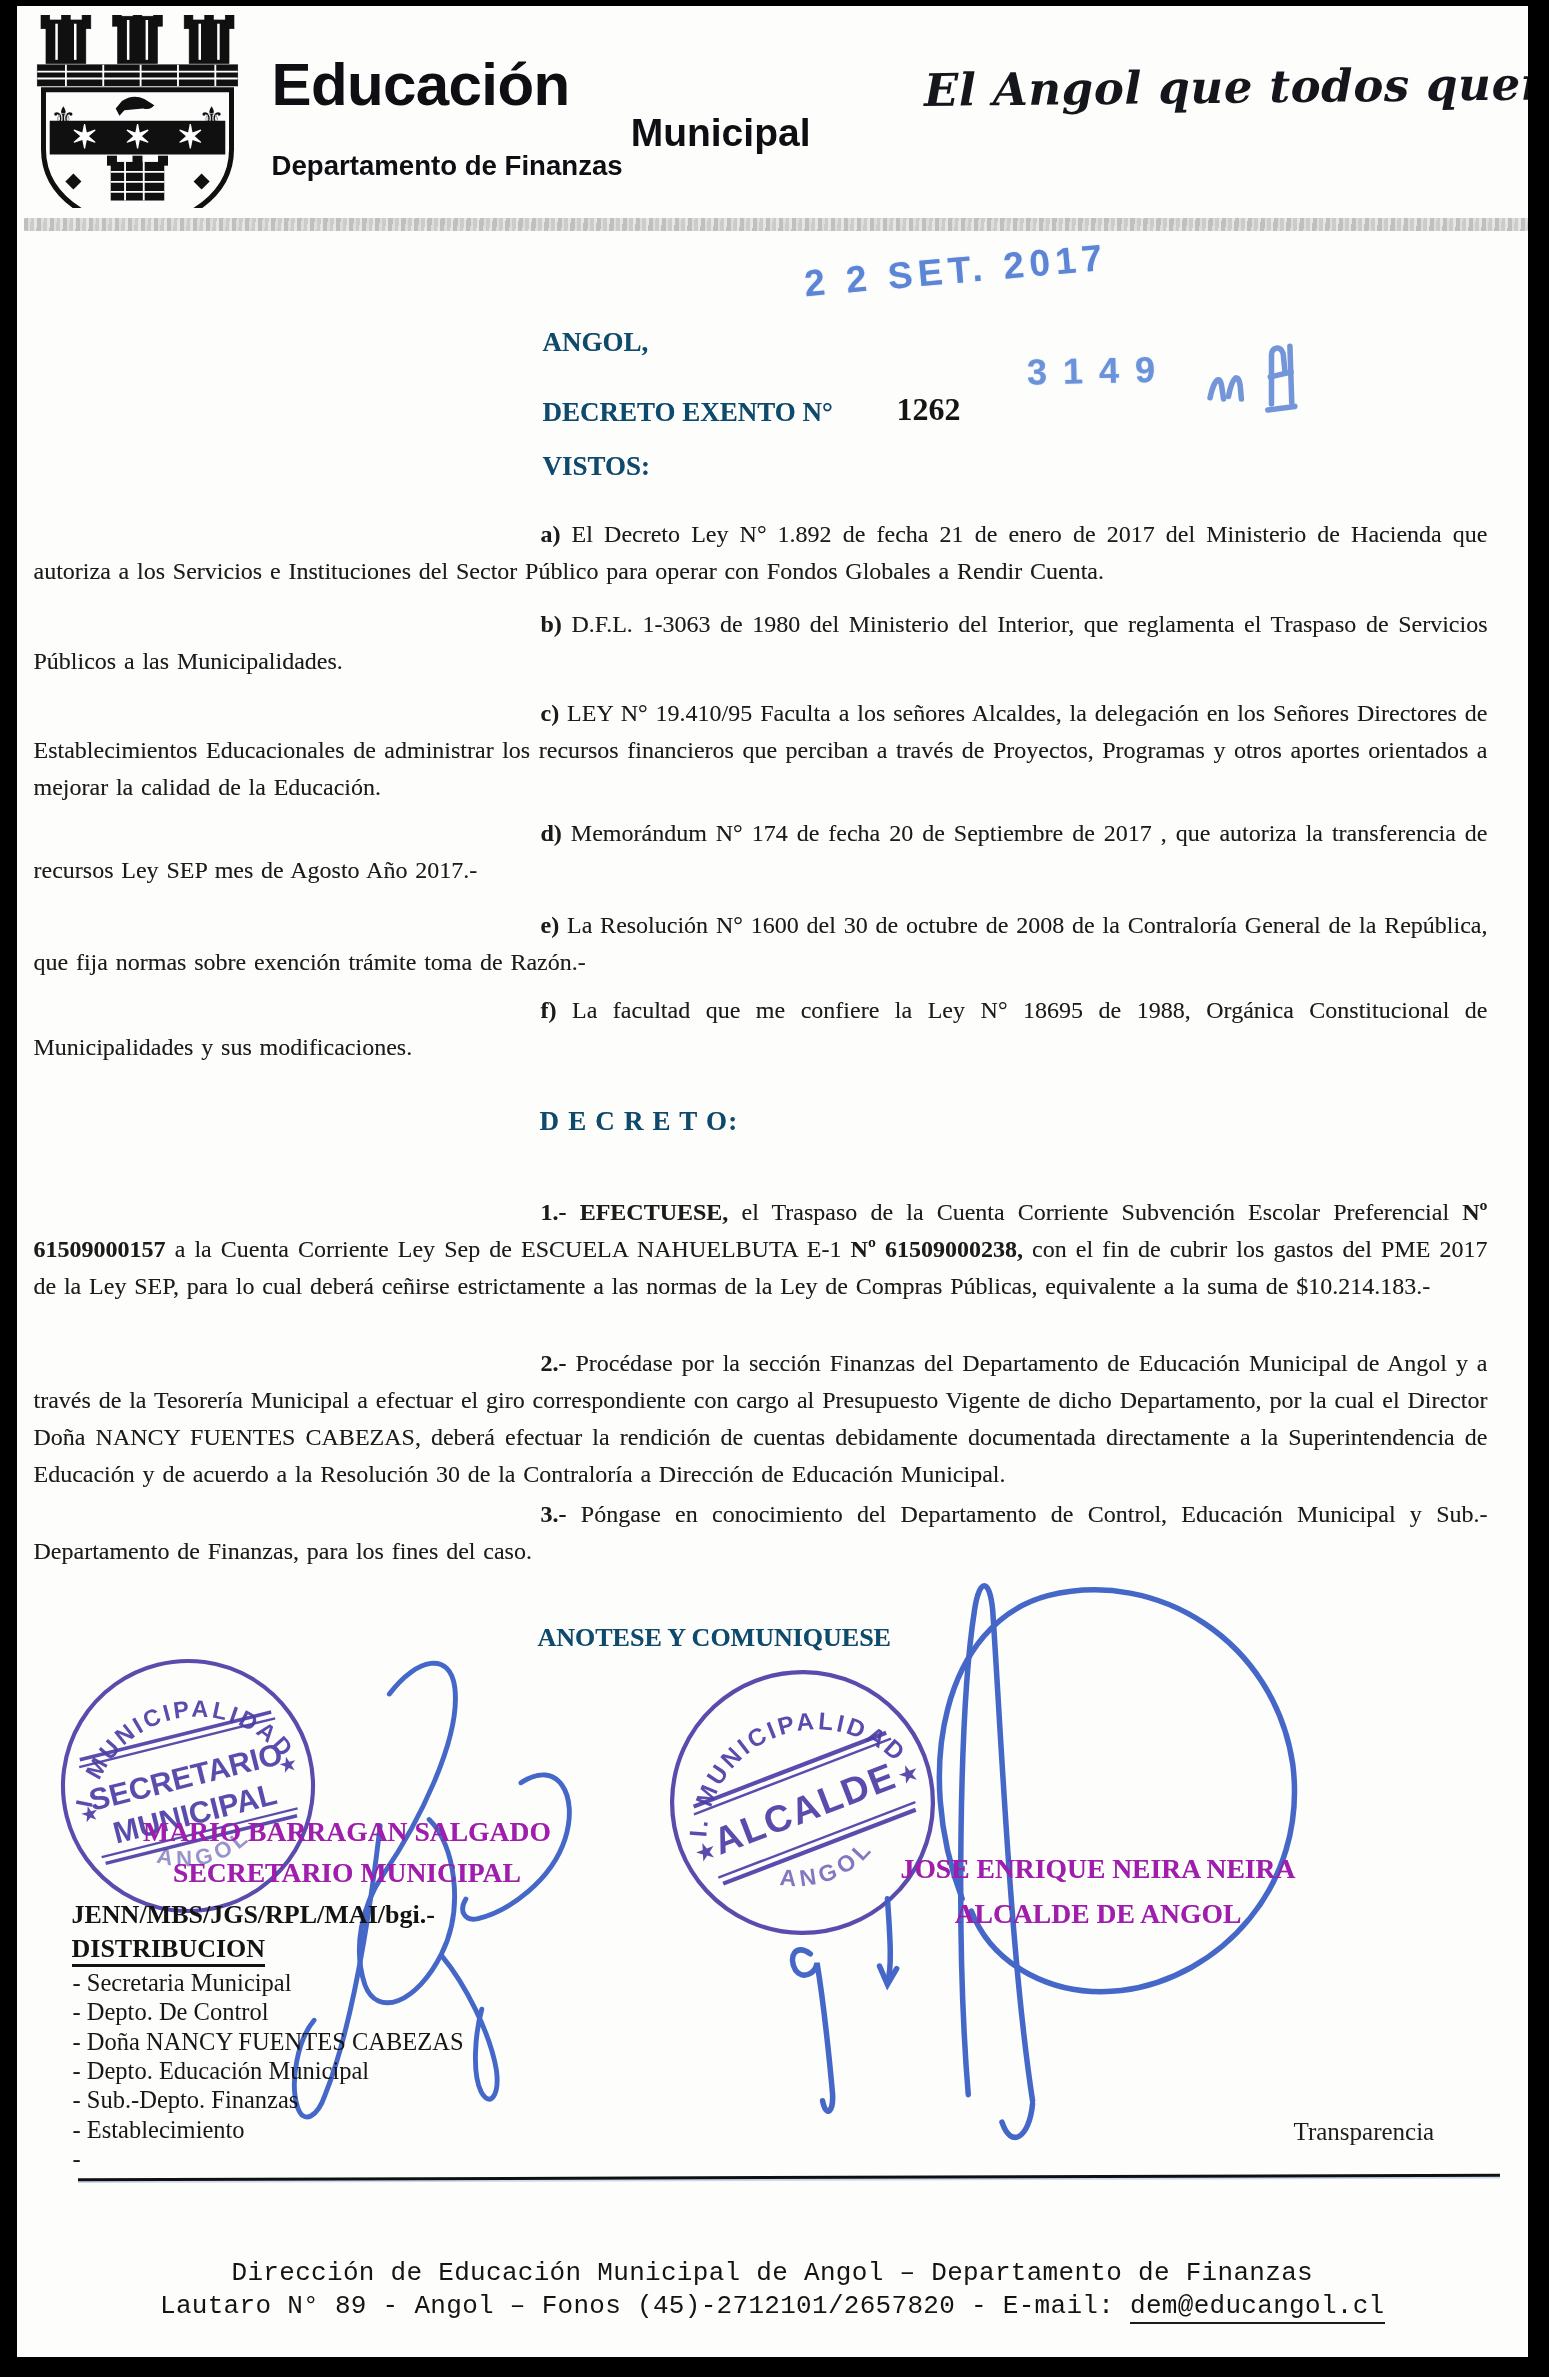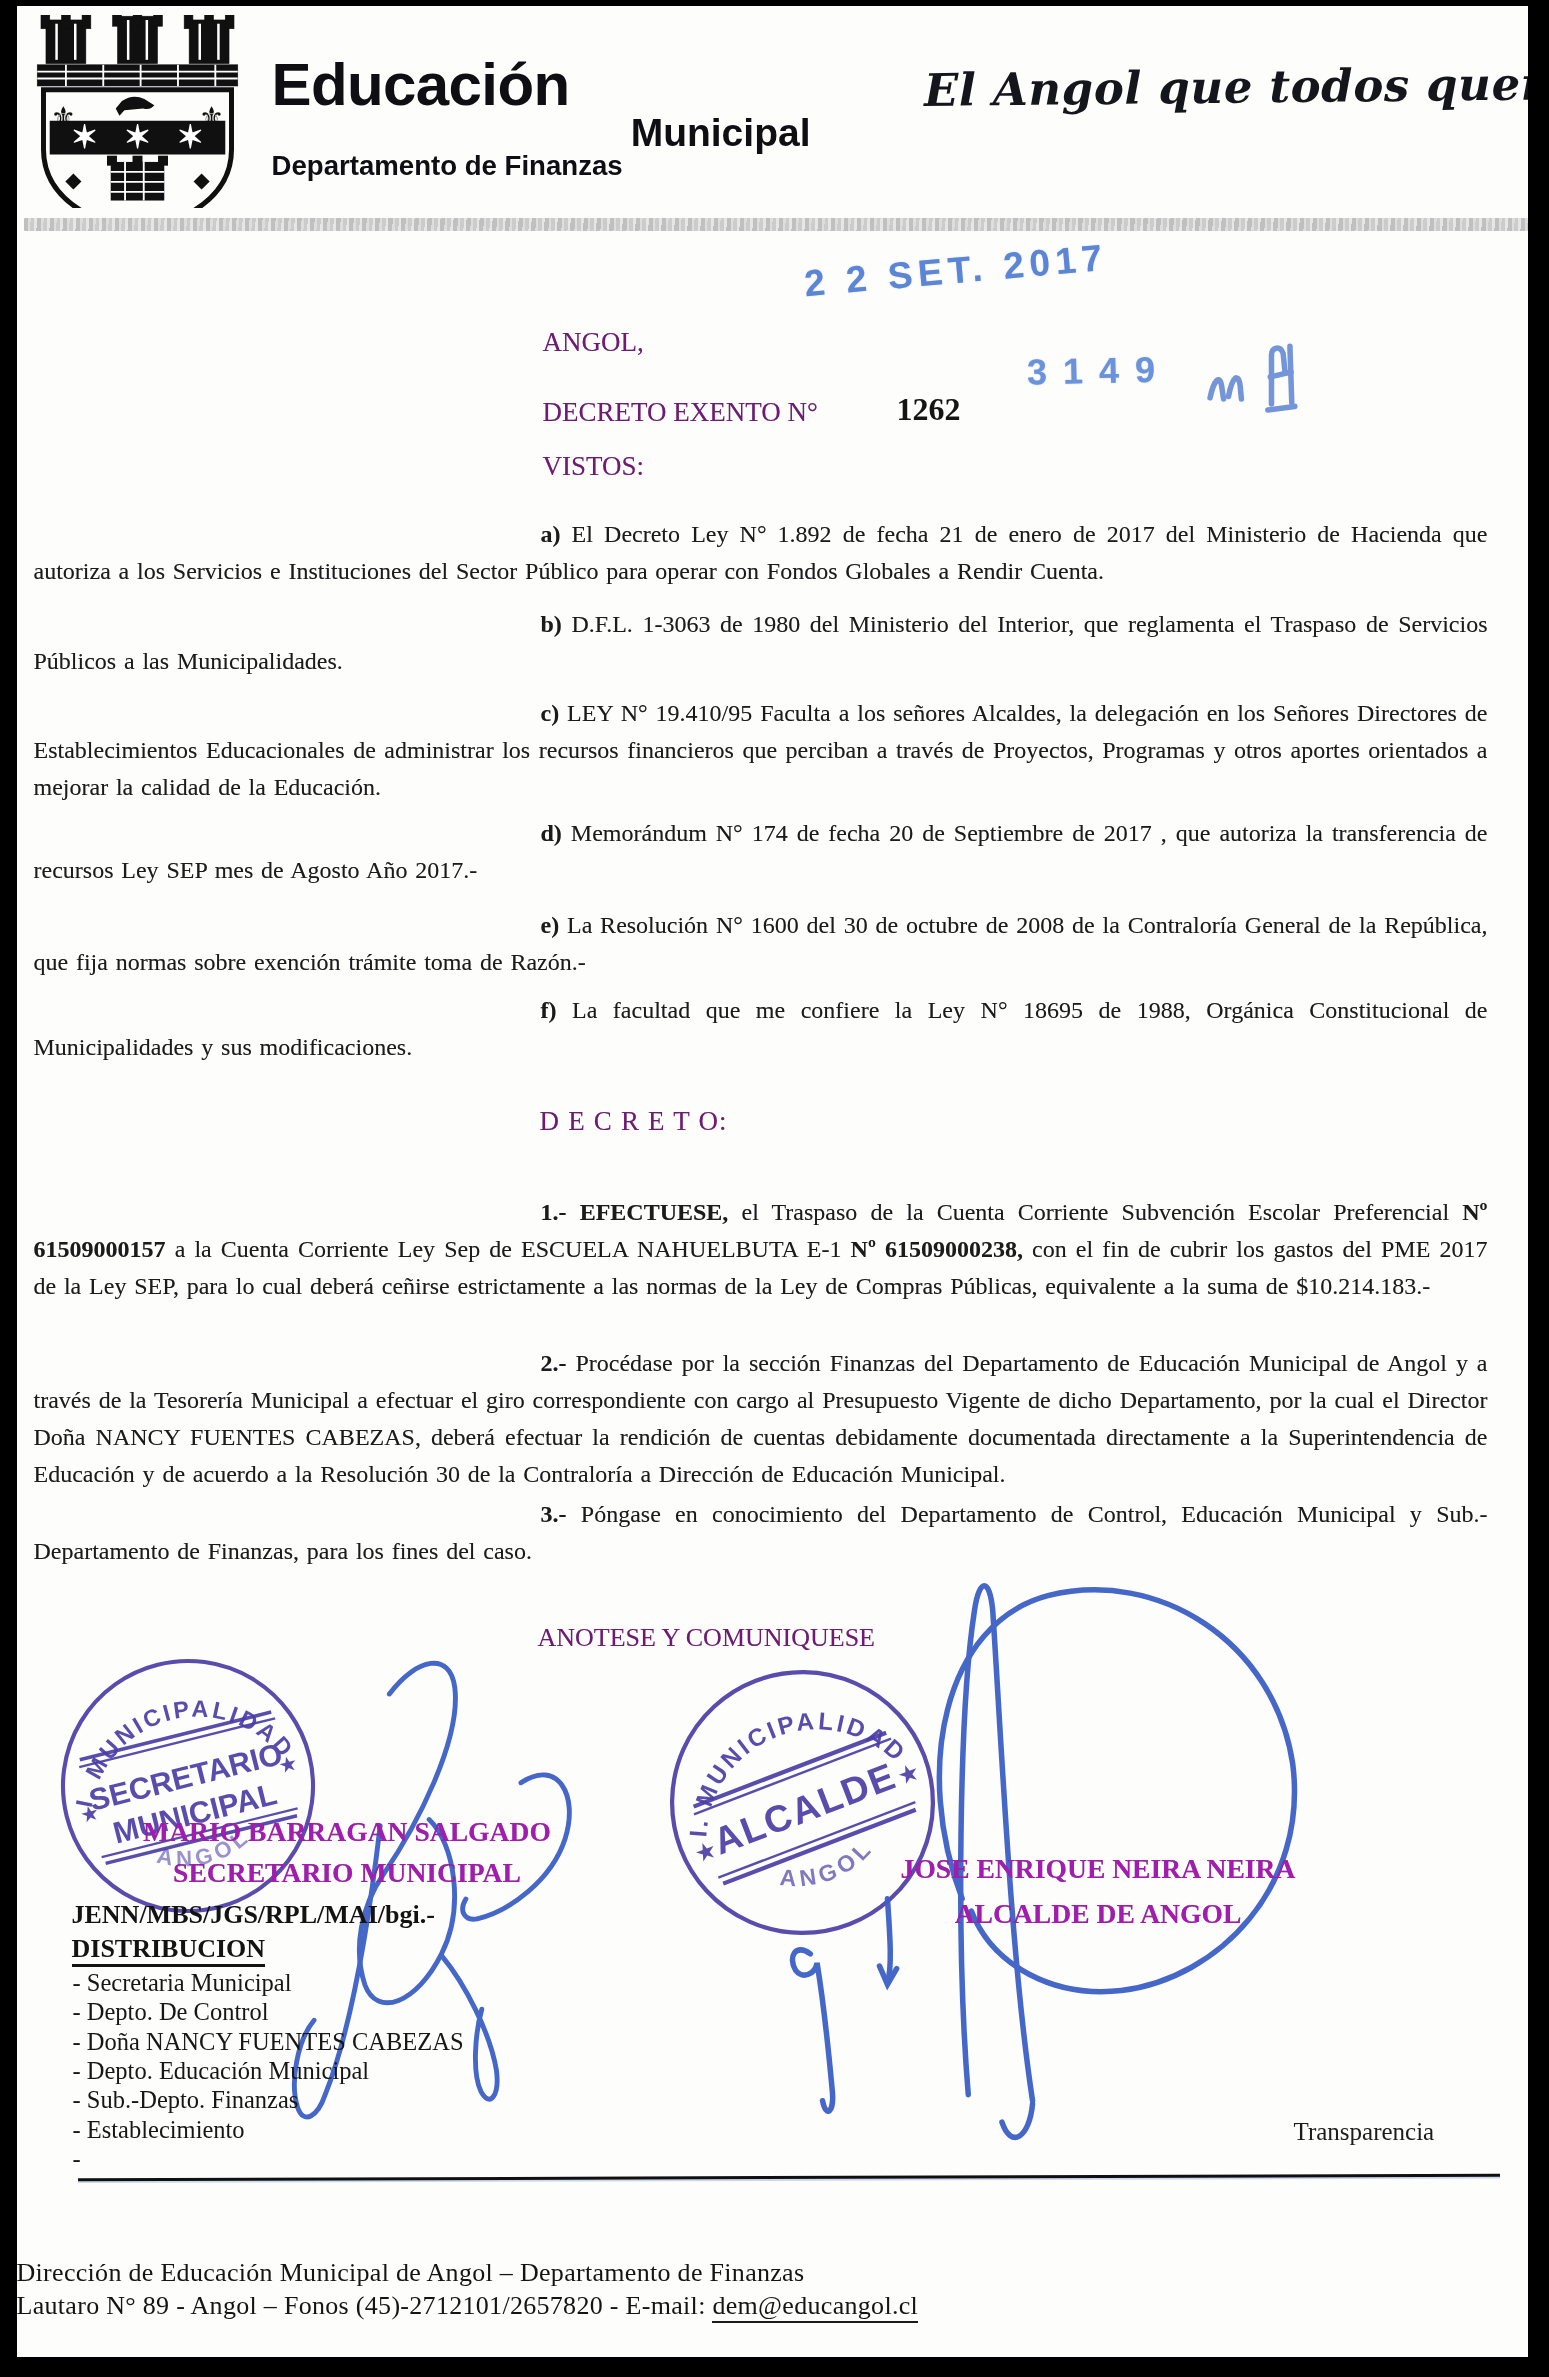--- a/index.html
+++ b/index.html
@@ -20,34 +20,34 @@
   .hdr-line4{font-family:"Liberation Sans",sans-serif;font-weight:800;font-size:27.6px;color:#0e0e13;}
   .slogan{font-family:"DejaVu Serif",serif;font-style:italic;font-weight:700;font-size:45px;color:#15151c;transform:rotate(-0.6deg);letter-spacing:0.6px;white-space:nowrap;}
   .band{
     height:13px;
     background:repeating-linear-gradient(93deg,#b5b5b5 0 4.3px,#d8d8d8 4.3px 6.7px,#c3c3c3 6.7px 10.4px,#e2e2e2 10.4px 13px);
     opacity:.85;border-radius:1.2px;
   }
   
   .tw{font-size:24px;line-height:37px;color:#1b1b1b;text-align:justify;word-spacing:1.8px;text-shadow:0 0 0.6px rgba(20,20,40,.35);}
   .tw.indent{text-indent:507px;}
-  .h-serif{font-weight:normal;font-size:27px;color:#701a75;text-shadow:0 0 0.6px rgba(20,20,40,.35);white-space:nowrap;}
+  .h-serif{font-weight:bold;font-size:27px;color:#0c4a6e;text-shadow:0 0 0.6px rgba(20,20,40,.35);white-space:nowrap;}
   .decree-num{font-weight:bold;font-size:32px;color:#151515;}
   
   .date-stamp{font-family:"Liberation Sans",sans-serif;font-weight:700;font-size:37px;color:#4f7bd2;letter-spacing:5.5px;transform:rotate(-5deg);opacity:.92;white-space:nowrap;text-shadow:0 0 1.2px rgba(79,123,210,.5);}
   .folio-stamp{font-family:"Liberation Sans",sans-serif;font-weight:700;font-size:36px;color:#648ed9;letter-spacing:16px;transform:rotate(-1.2deg);opacity:.95;white-space:nowrap;text-shadow:0 0 1.2px rgba(90,134,216,.6);}
   
   .name{font-weight:bold;font-size:27.6px;color:#a21caf;text-align:center;white-space:nowrap;text-shadow:0 0 0.6px rgba(20,20,40,.35);}
   .ref{font-weight:bold;font-size:26px;color:#131313;white-space:nowrap;}
   .dist-title{font-weight:bold;font-size:26px;color:#131313;border-bottom:3.1px solid #131313;padding-bottom:0;white-space:nowrap;}
   .dist-item{font-size:24.5px;color:#161616;white-space:nowrap;}
   .transp{font-size:25px;color:#1c1c1c;white-space:nowrap;}
   .rule{background:#101010;box-shadow:0 1.8px 0 rgba(90,130,200,.30);transform:rotate(-0.18deg);}
   
-  .footer-line{font-family:Liberation Serif, serif;font-size:26px;color:#141414;width:100%;letter-spacing:0.3px;}
+  .footer-line{font-family:Liberation Mono, monospace;font-size:26px;color:#141414;text-align:center;width:100%;letter-spacing:0.3px;}
   .footer-email{border-bottom:2.5px solid #1b1b1b;padding-bottom:0.6px;}
   svg text{font-family:"Liberation Sans",sans-serif;}
 </style>
 </head>
 <body>
 
 <div class="page">
 
   <div class="abs" style="left:1.8px;top:9.2px;width:239px;height:193px;">
     <svg viewBox="0 0 370 310" width="239" height="193">

